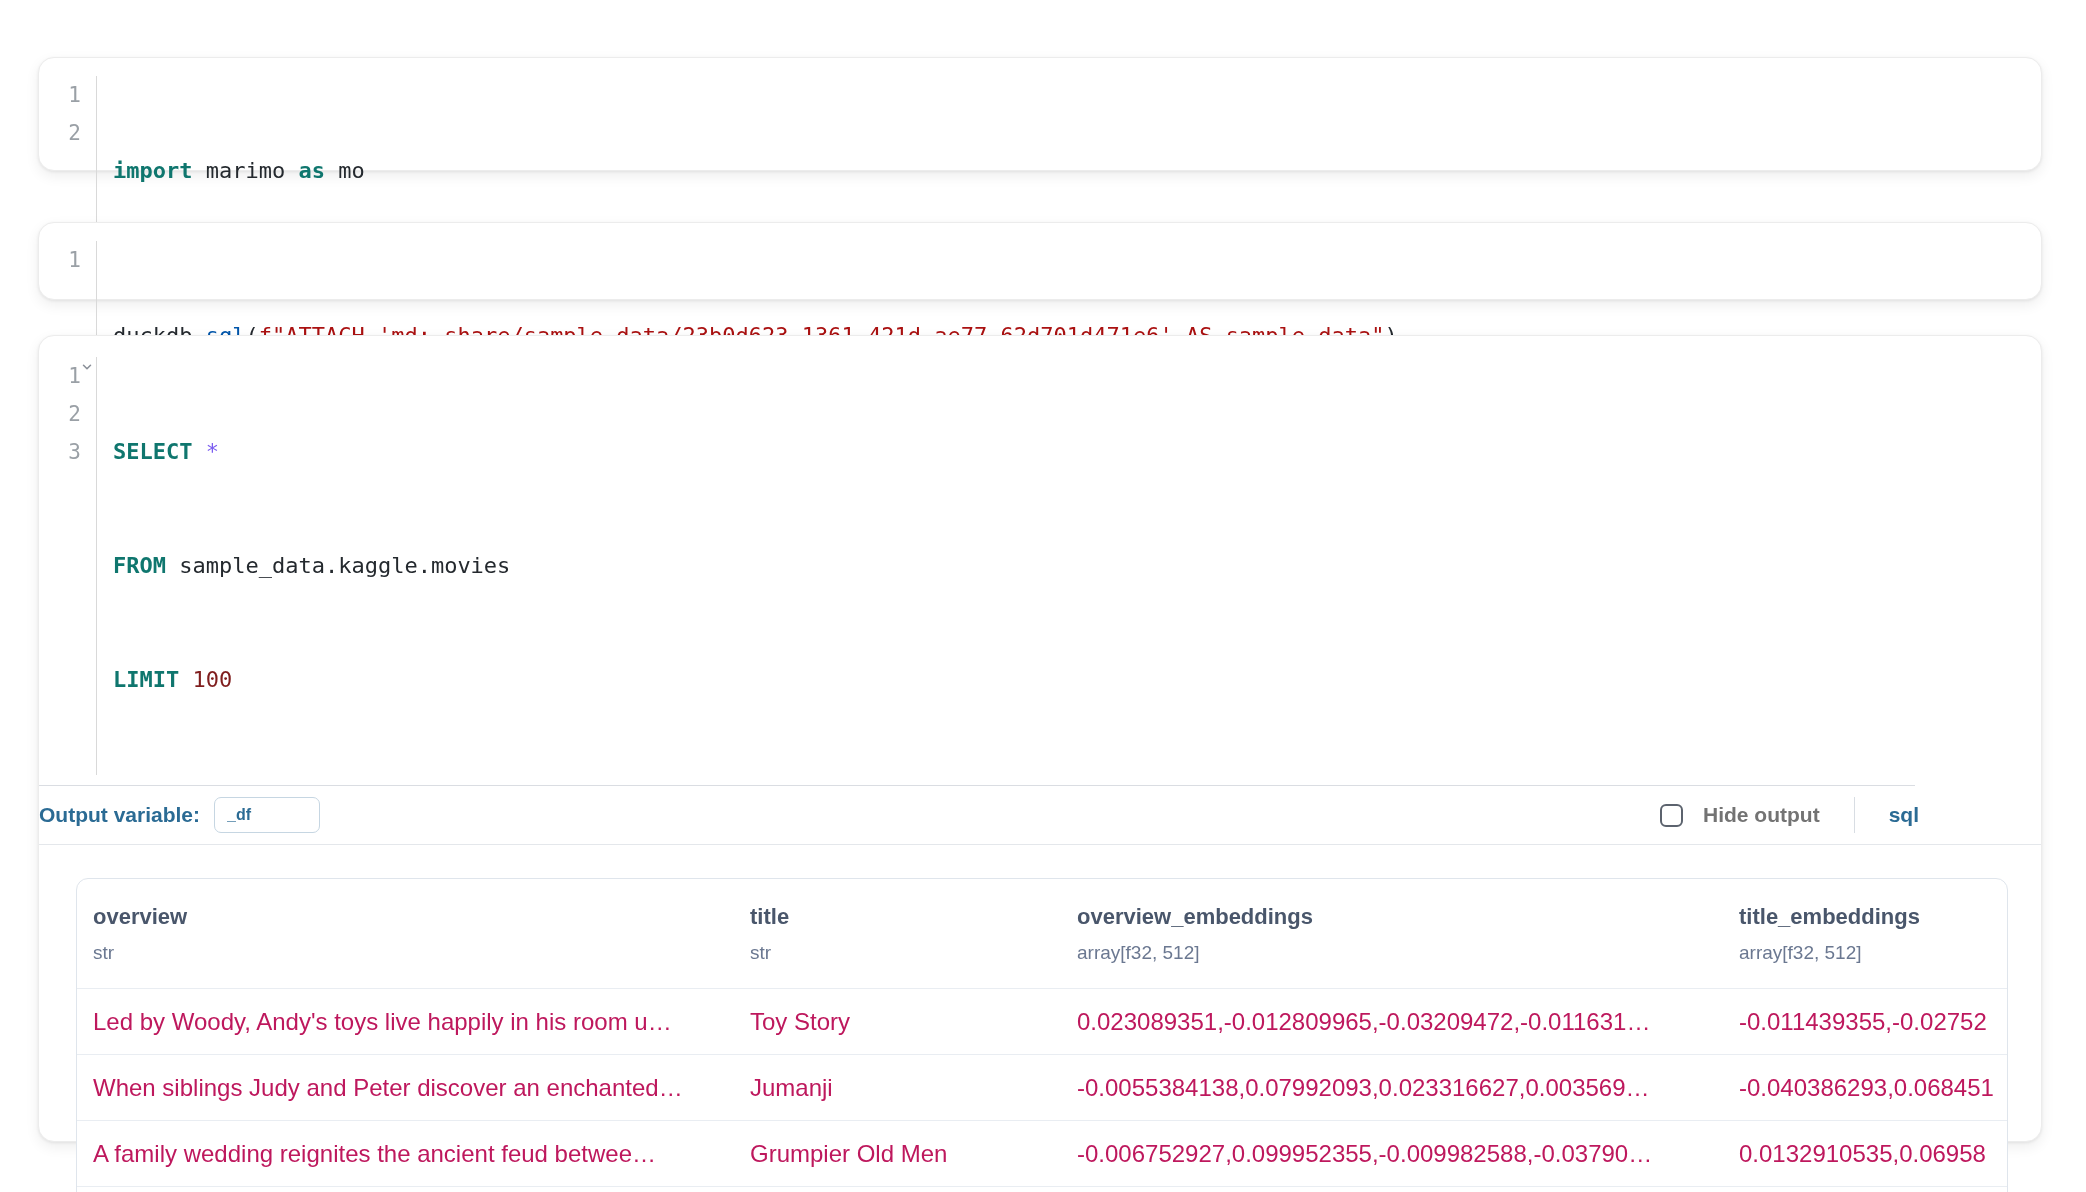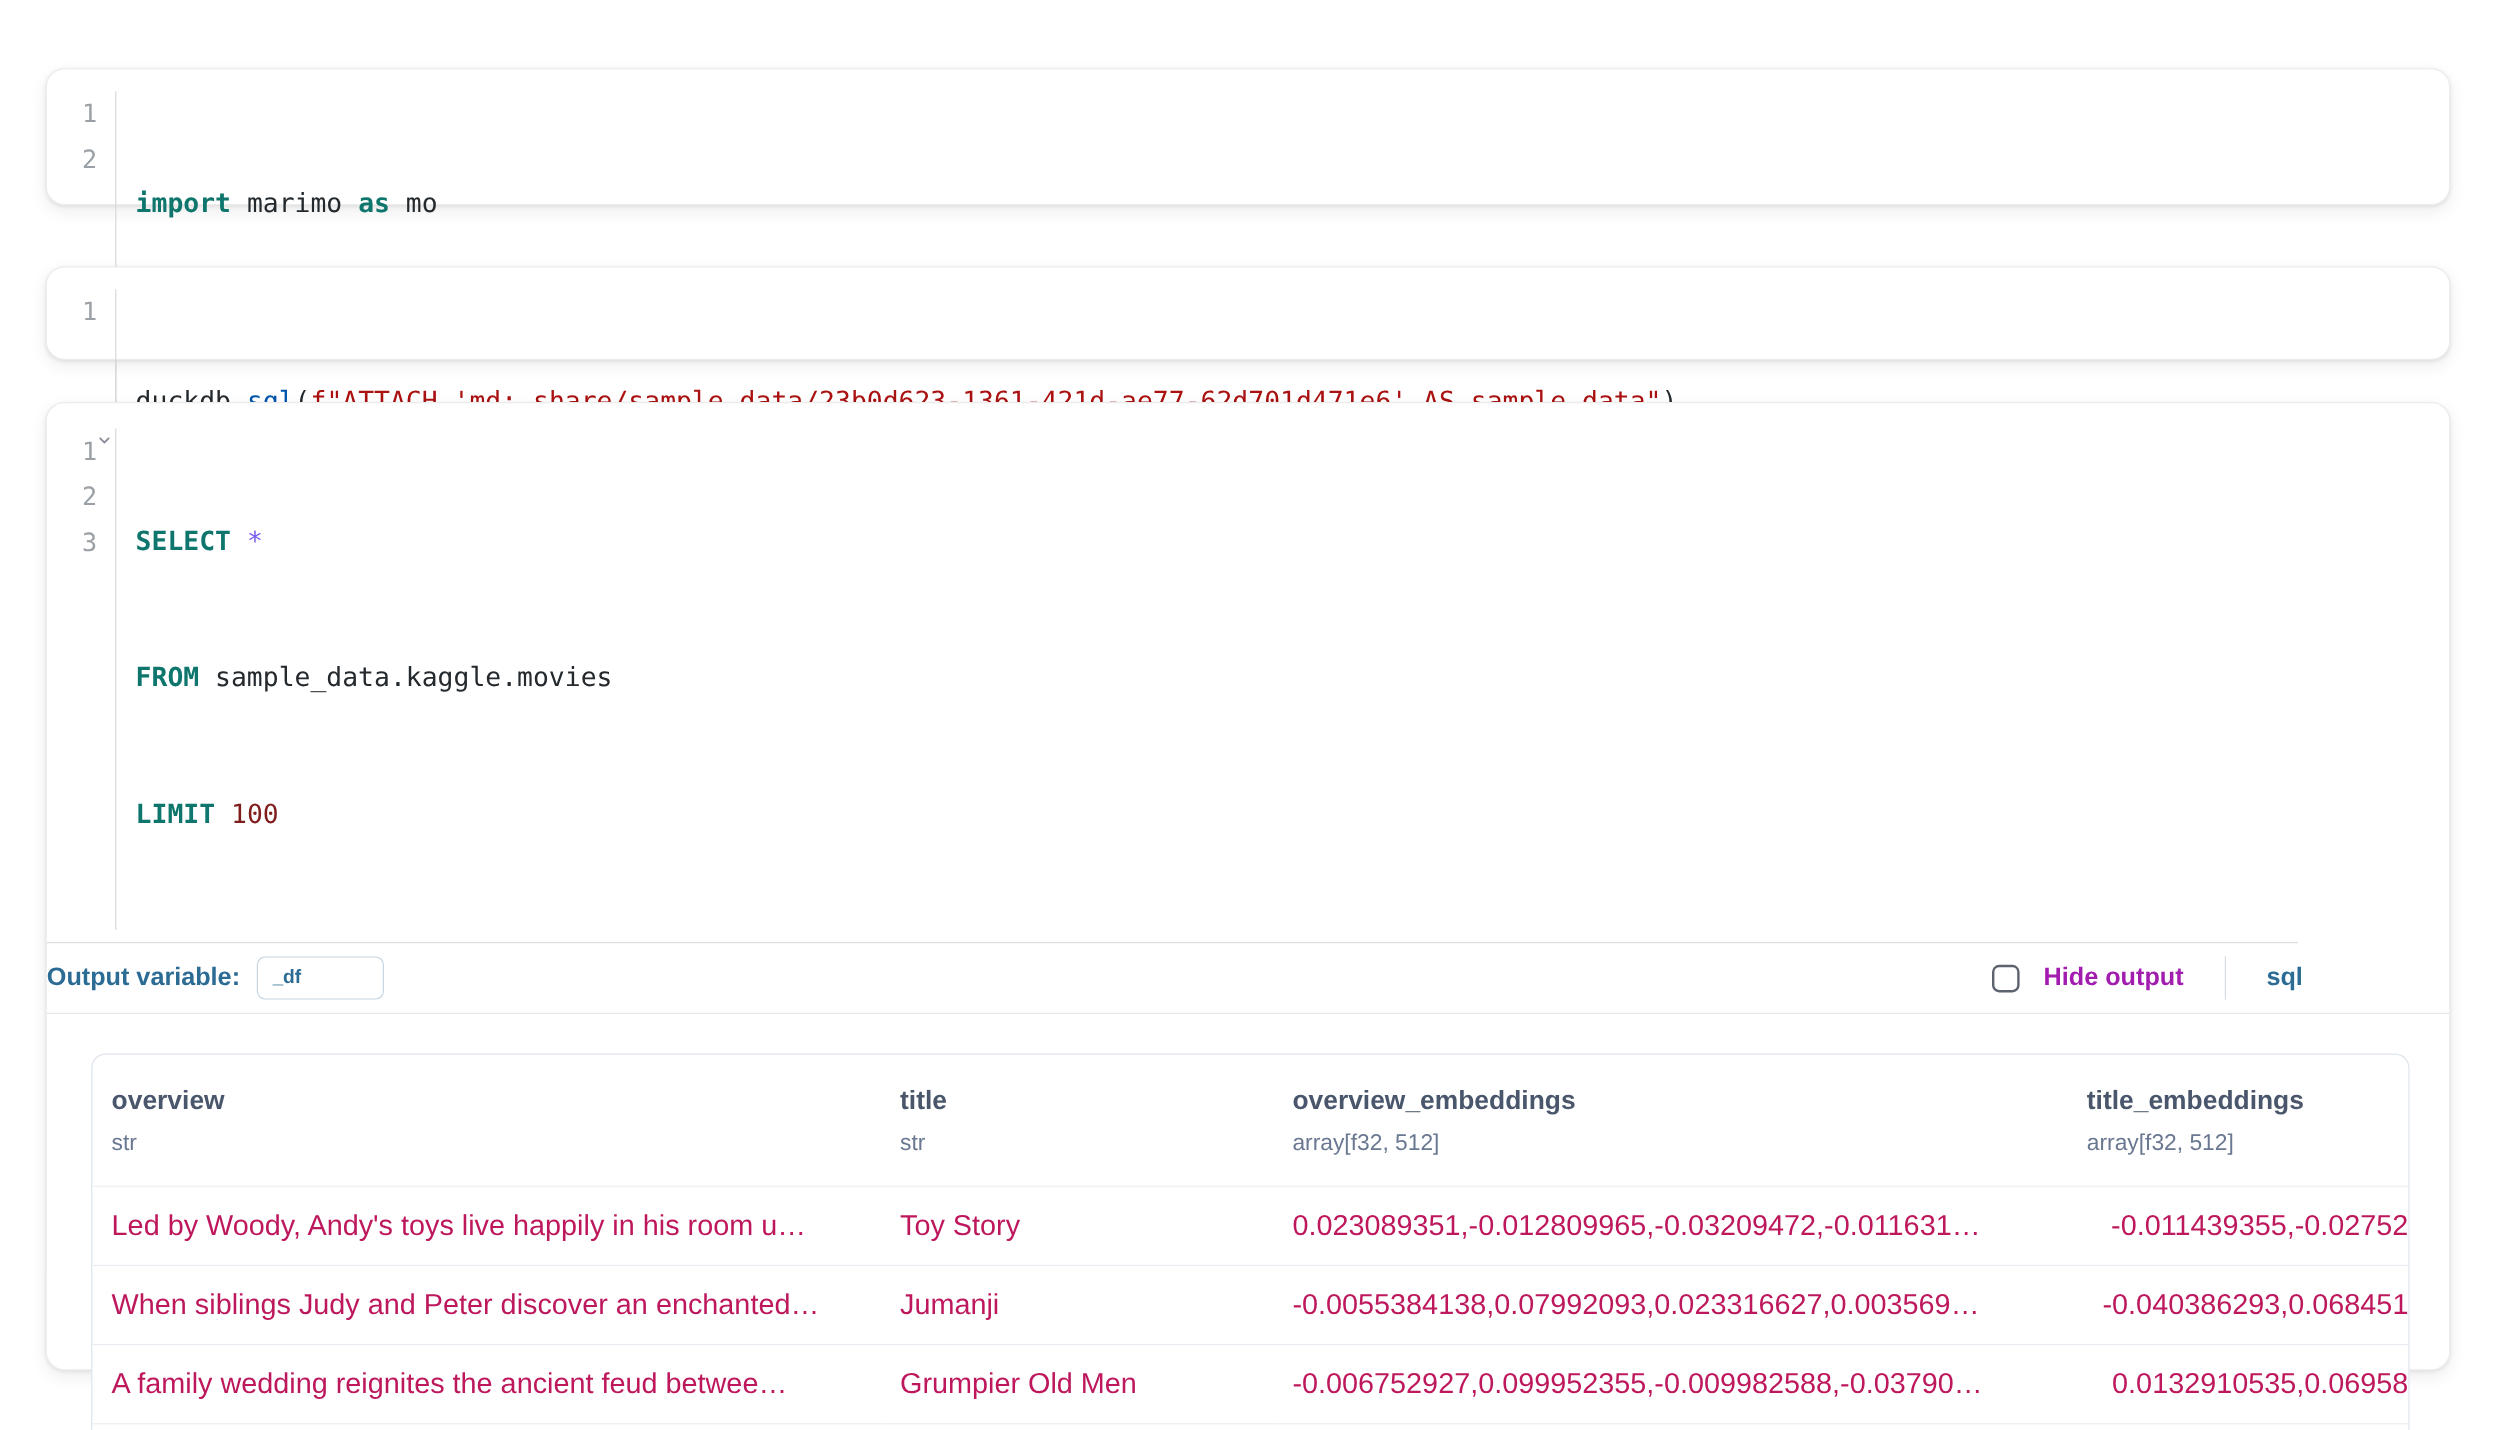--- a/index.html
+++ b/index.html
@@ -86,21 +86,21 @@
     outline: none;
     background: #fff;
   }
   .outvar-right { display: flex; align-items: center; gap: 20px; }
   .checkbox {
     width: 23px; height: 23px;
     border: 2.5px solid #5c636e;
     border-radius: 6px;
     background: #fff;
   }
-  .hide-output-label { color: #a21caf; font-weight: bold; font-size: 21px; }
+  .hide-output-label { color: #737373; font-weight: bold; font-size: 21px; }
   .vsep { width: 1px; height: 36px; background: #d8dde3; margin: 0 14px; }
   .lang-label { color: #2b6b94; font-weight: bold; font-size: 21px; }
   .divider-full { border-top: 1px solid #e4e7eb; }
 
   
   .output { padding: 33px 35px 0 37px; }
   .table-card {
     width: 1932px;
     border: 1px solid #dfe5ec;
     border-radius: 12px;
@@ -122,21 +122,21 @@
   .col-dtype { font-size: 19px; font-weight: normal; color: #6b7891; margin-top: 12px; }
   td {
     height: 66px;
     padding: 0 14px;
     font-size: 24px;
     color: #be185d;
     border-top: 1px solid #e9edf2;
     white-space: nowrap; overflow: hidden;
     vertical-align: middle;
   }
-  td.clip { padding-right: 0; text-align: right; }
+  td.clip { padding-right: 0; }
 </style>
 </head>
 <body>
 
 <div class="cell" id="cell-1">
   <div class="code">
     <div class="gutter">
       <div class="gutter-line">1</div>
       <div class="gutter-line">2</div>
     </div>

